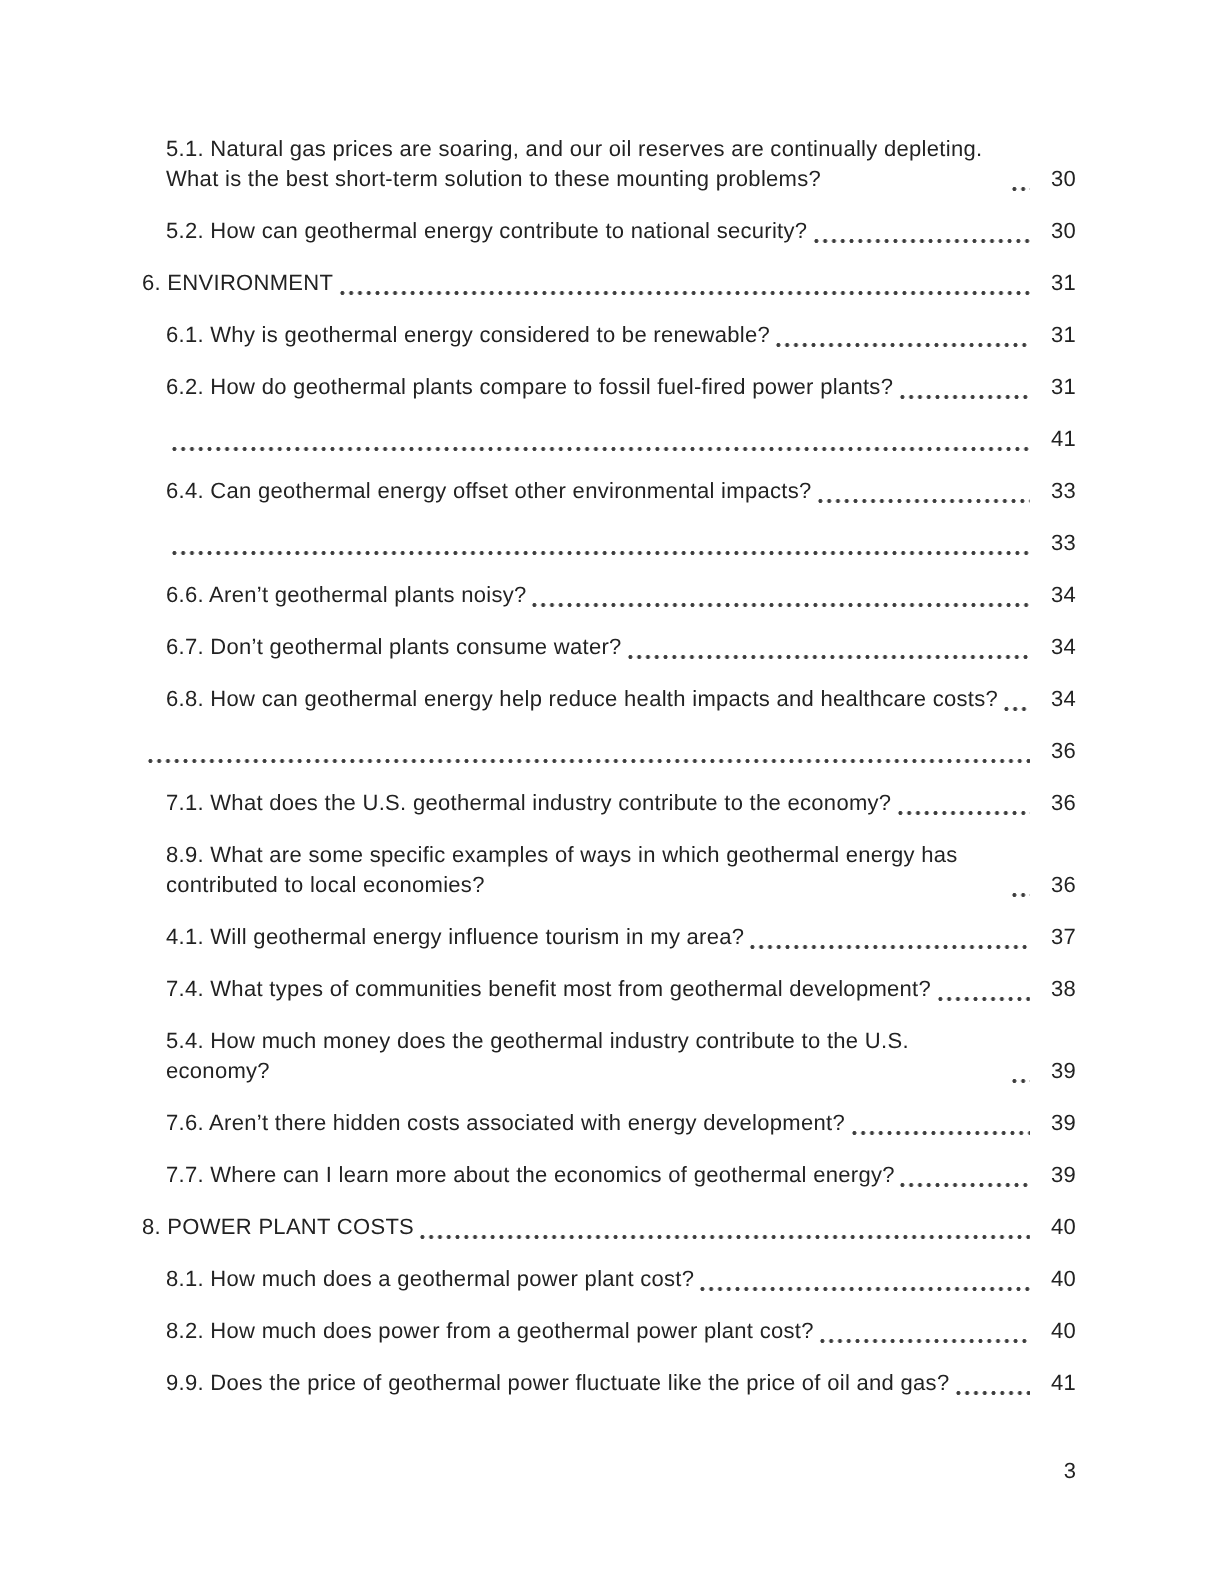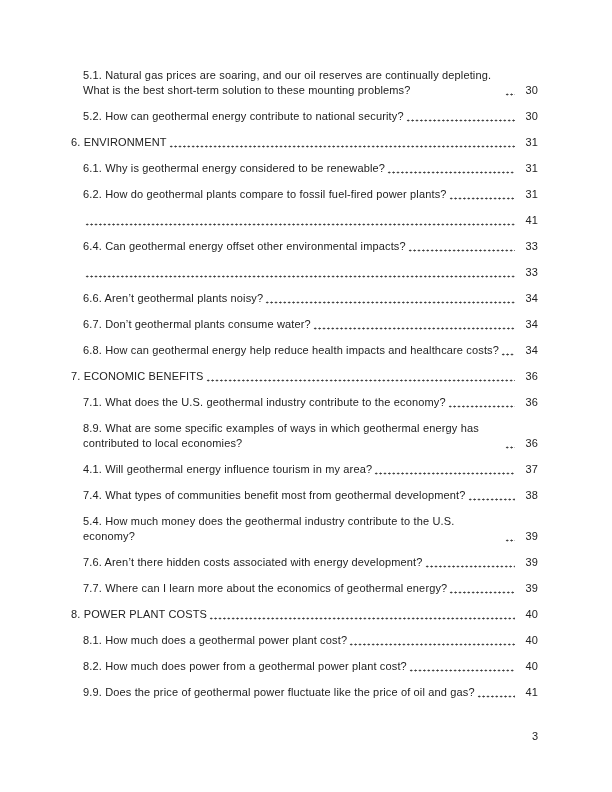--- a/index.html
+++ b/index.html
@@ -128,21 +128,20 @@
     <span class="entry-page">34</span>
   </a>
 
   <a class="toc-entry level-2">
     <span class="entry-title">6.8. How can geothermal energy help reduce health impacts and healthcare costs?</span>
     <span class="leader"></span>
     <span class="entry-page">34</span>
   </a>
 
   <a class="toc-entry level-1">
-    <span class="entry-title">7. ECONOMIC BENEFITS</span>
     <span class="leader"></span>
     <span class="entry-page">36</span>
   </a>
 
   <a class="toc-entry level-2">
     <span class="entry-title">7.1. What does the U.S. geothermal industry contribute to the economy?</span>
     <span class="leader"></span>
     <span class="entry-page">36</span>
   </a>
 

